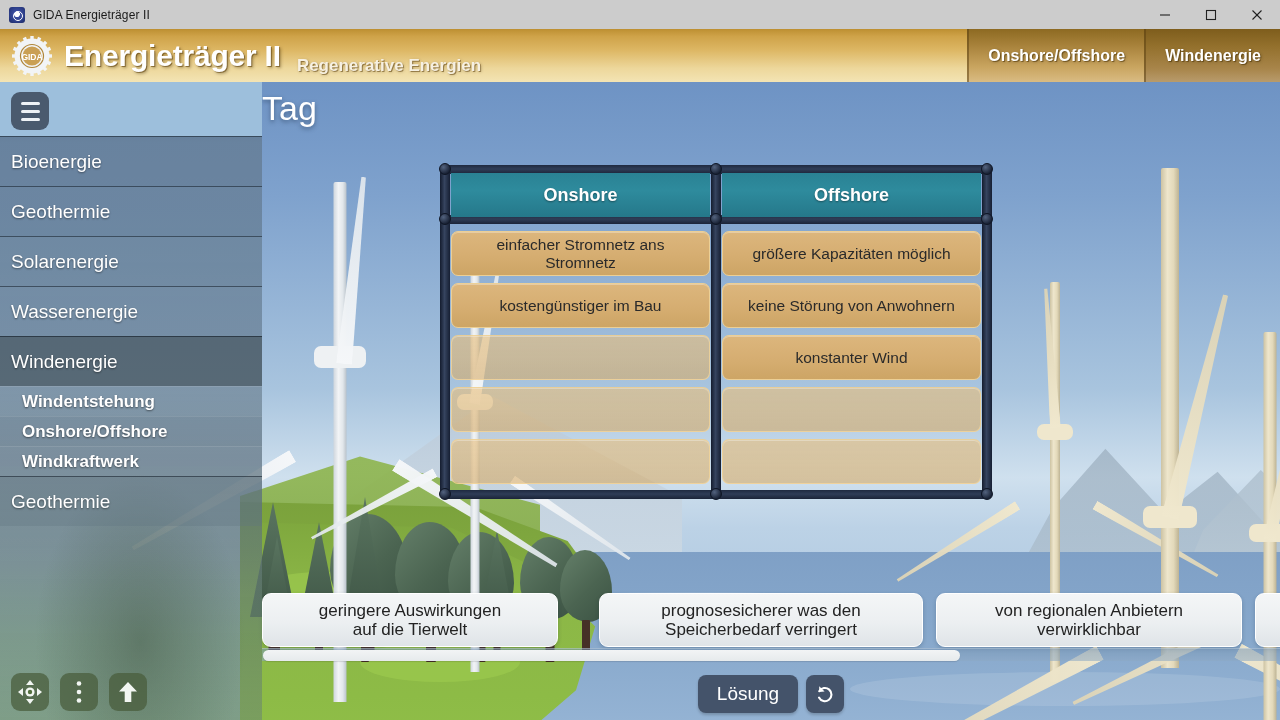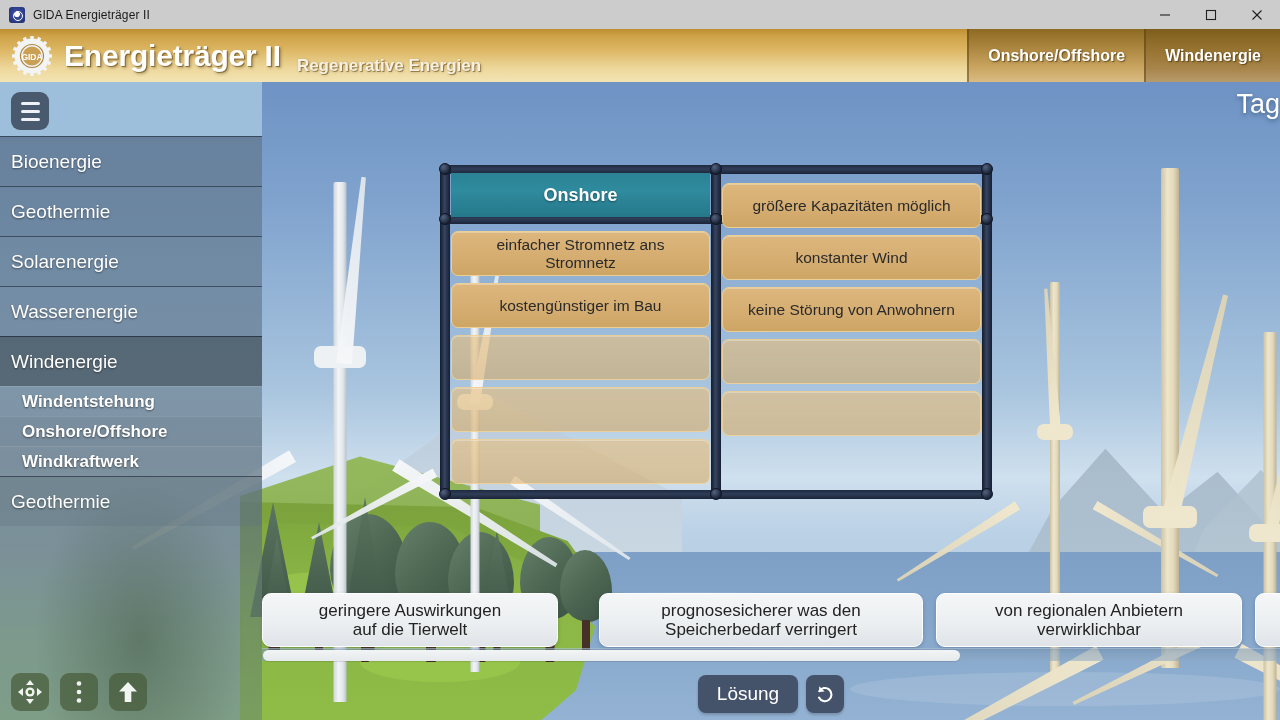--- a/index.html
+++ b/index.html
@@ -262,21 +262,21 @@
     width: 38px; height: 38px; border-radius: 9px;
     background: rgba(72,92,58,.72);
     display: flex; align-items: center; justify-content: center;
   }
   .sb-tool svg { display: block; }
 
   
   .main { position: absolute; left: 262px; top: 82px; width: 1018px; height: 638px; }
   .page-title {
     position: absolute; left: 0; top: 7px; width: 1018px;
-    text-align: right; font-size: 27px; color: #ffffff;
+    text-align: left; font-size: 34px; color: #ffffff;
     text-shadow: 0 2px 4px rgba(30,50,75,.5);
   }
 
   
   .frame {
     position: absolute; left: 178px; top: 83px; width: 552px; height: 334px;
   }
   .frame-bar {
     position: absolute; background: linear-gradient(to bottom, #1f2a40, #2f3d57 45%, #1b2438);
     border-radius: 3px;
@@ -568,24 +568,25 @@
         <div class="cells">
           <div class="cell">einfacher Stromnetz ans Stromnetz</div>
           <div class="cell">kostengünstiger im Bau</div>
           <div class="cell empty"></div>
           <div class="cell empty"></div>
           <div class="cell empty"></div>
         </div>
       </div>
 
       <div class="col right">
+        <div class="hdr">Offshore</div>
         <div class="cells">
           <div class="cell">größere Kapazitäten möglich</div>
+          <div class="cell">keine Störung von Anwohnern</div>
           <div class="cell">konstanter Wind</div>
-          <div class="cell">keine Störung von Anwohnern</div>
           <div class="cell empty"></div>
           <div class="cell empty"></div>
         </div>
       </div>
     </div>
   </div>
 
   <div class="tray">
     <div class="card c0">geringere Auswirkungen
 auf die Tierwelt</div>

